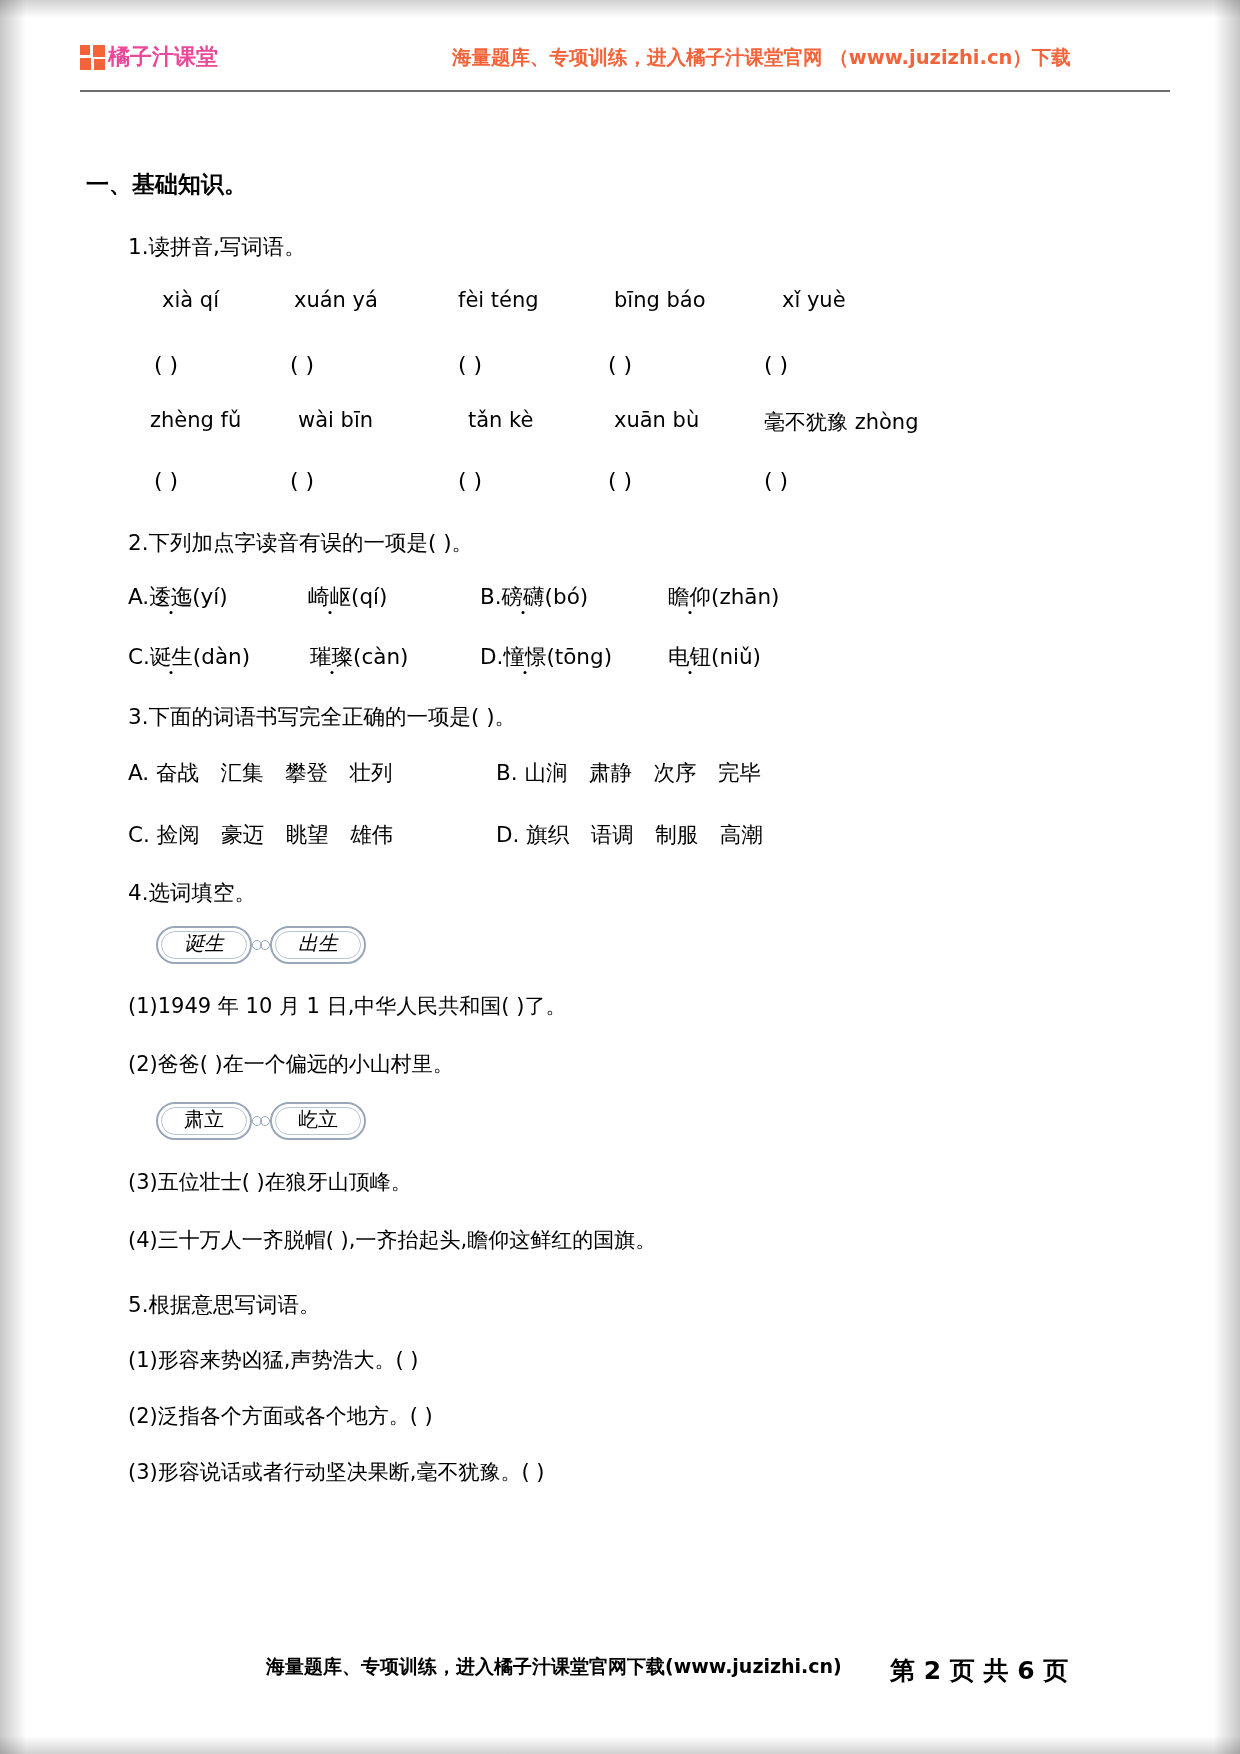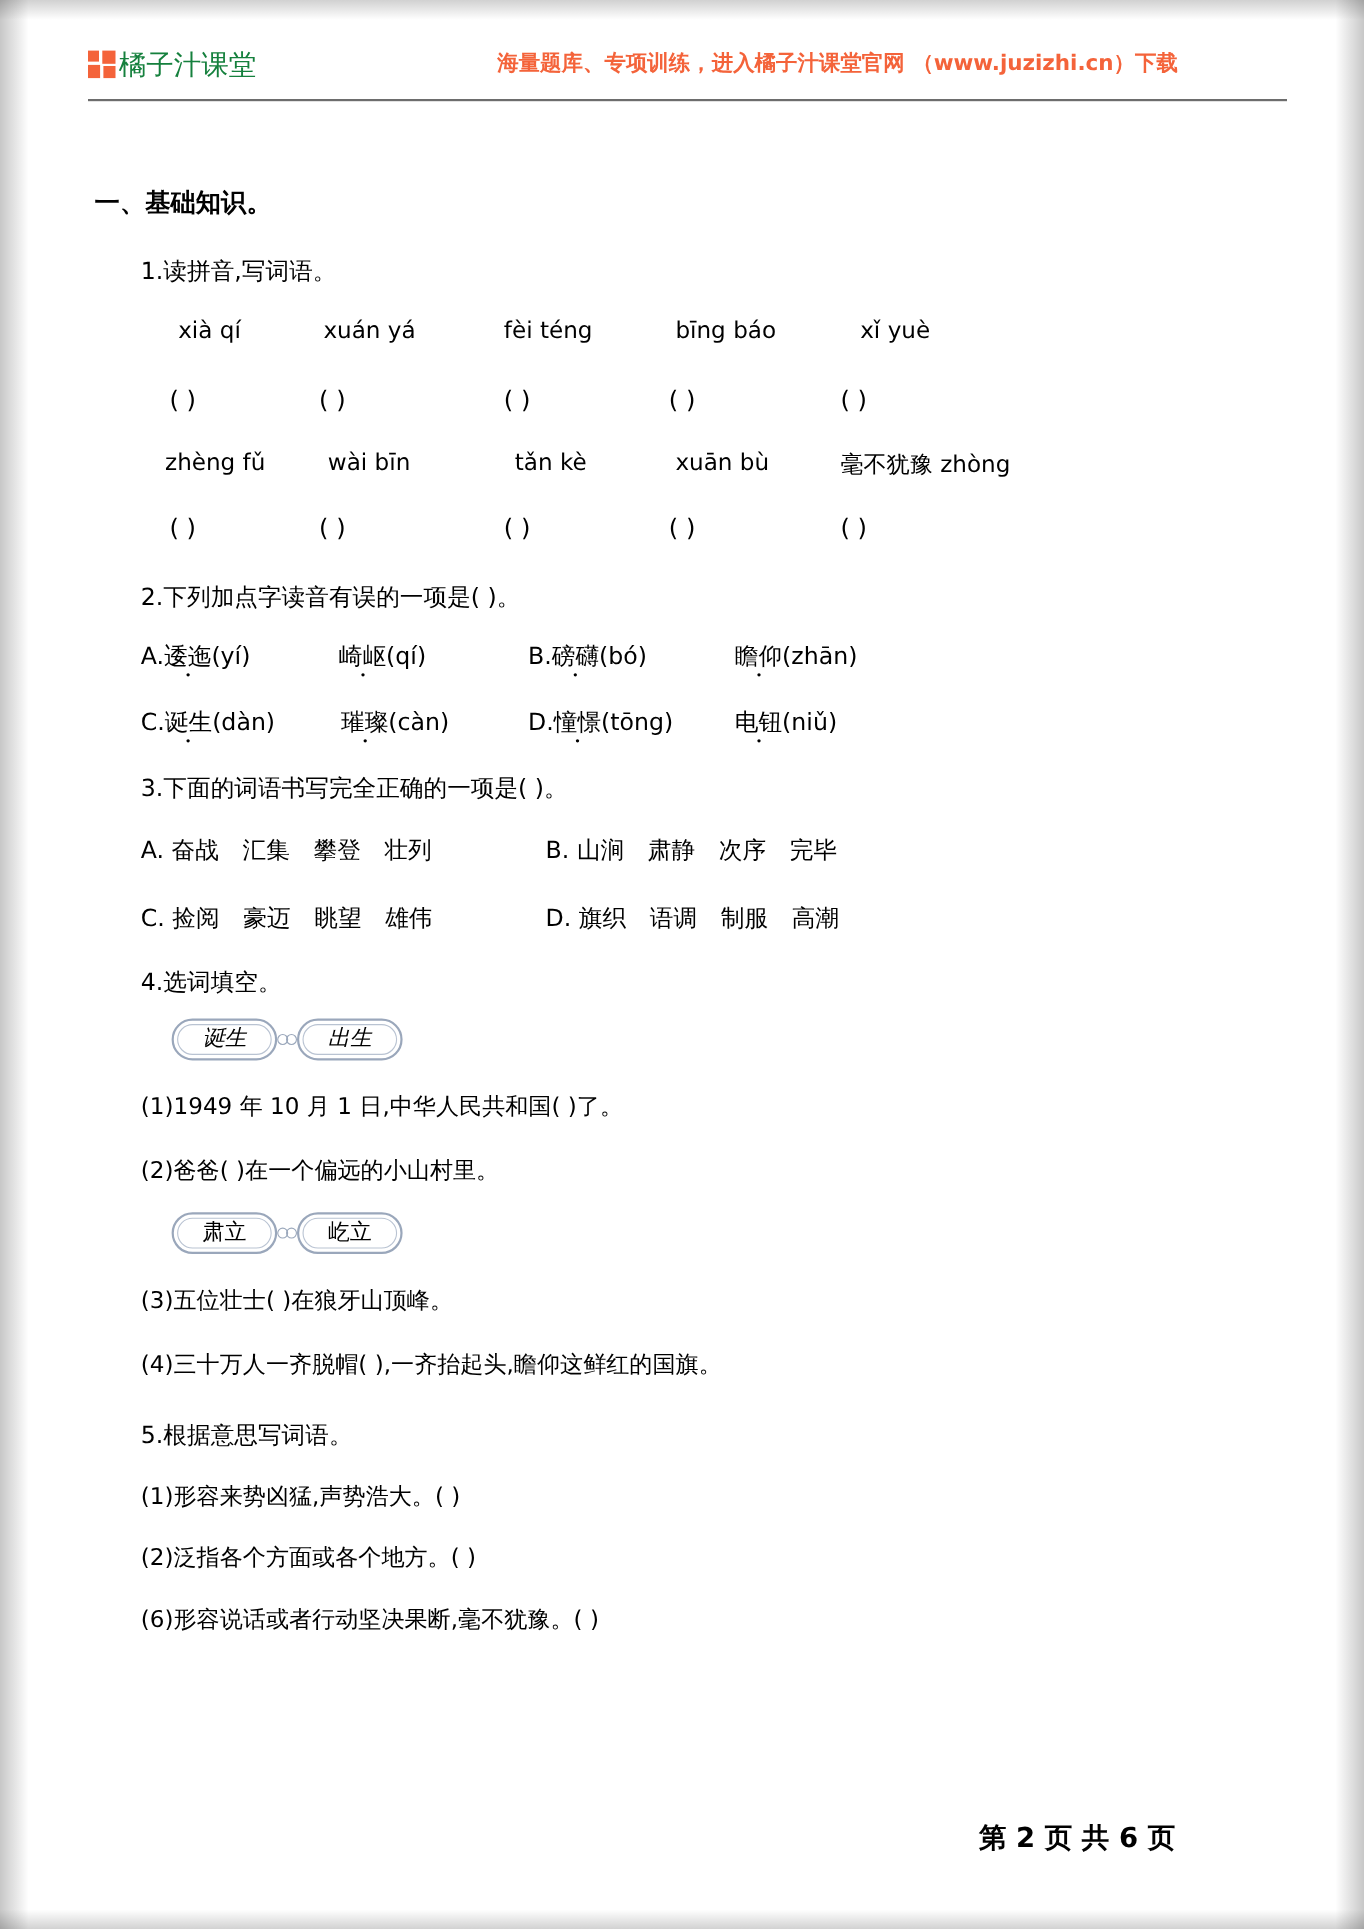--- a/index.html
+++ b/index.html
@@ -66,23 +66,23 @@
   .logo-mark i {
     position: absolute;
     background: #f4633a;
     display: block;
   }
   .logo-mark i.s1 { left: 0;    top: 0;    width: 10px; height: 10px; }
   .logo-mark i.s2 { left: 13px; top: 0;    width: 12px; height: 12px; }
   .logo-mark i.s3 { left: 0;    top: 13px; width: 11px; height: 12px; }
   .logo-mark i.s4 { left: 14px; top: 14px; width: 11px; height: 11px; }
   .logo-text {
-    color: #15803d;
-    font-size: 25px;
-    font-weight: normal;
+    color: #ec4899;
+    font-size: 22px;
+    font-weight: bold;
     letter-spacing: 0px;
     font-family: "DejaVu Sans", "Liberation Sans", sans-serif;
   }
   .header-promo {
     position: absolute;
     left: 372px;
     top: 8px;
     color: #f4633a;
     font-size: 19.5px;
     font-weight: bold;
@@ -371,24 +371,25 @@
       <div class="pill-row" style="top:1088px;">
         <span class="pill">肃立</span><span class="pill-link"></span><span class="pill">屹立</span>
       </div>
 
       <div class="line q-sub" style="top:1154px;">(3)五位壮士(             )在狼牙山顶峰。</div>
       <div class="line q-sub" style="top:1212px;">(4)三十万人一齐脱帽(             ),一齐抬起头,瞻仰这鲜红的国旗。</div>
 
       <div class="line q" style="top:1276px;">5.根据意思写词语。</div>
       <div class="line q-sub" style="top:1332px;">(1)形容来势凶猛,声势浩大。(              )</div>
       <div class="line q-sub" style="top:1388px;">(2)泛指各个方面或各个地方。(              )</div>
-      <div class="line q-sub" style="top:1444px;">(6)形容说话或者行动坚决果断,毫不犹豫。(              )</div>
+      <div class="line q-sub" style="top:1444px;">(3)形容说话或者行动坚决果断,毫不犹豫。(              )</div>
 
     </div>
 
+    <div class="footer-promo">海量题库、专项训练，进入橘子汁课堂官网下载(www.juzizhi.cn)</div>
     <div class="footer-page">第 2 页 共 6 页</div>
 
   </div>
 
   <div class="page-shadow-l"></div>
   <div class="page-shadow-r"></div>
   <div class="page-shadow-t"></div>
   <div class="page-shadow-b"></div>
 </div>
 

